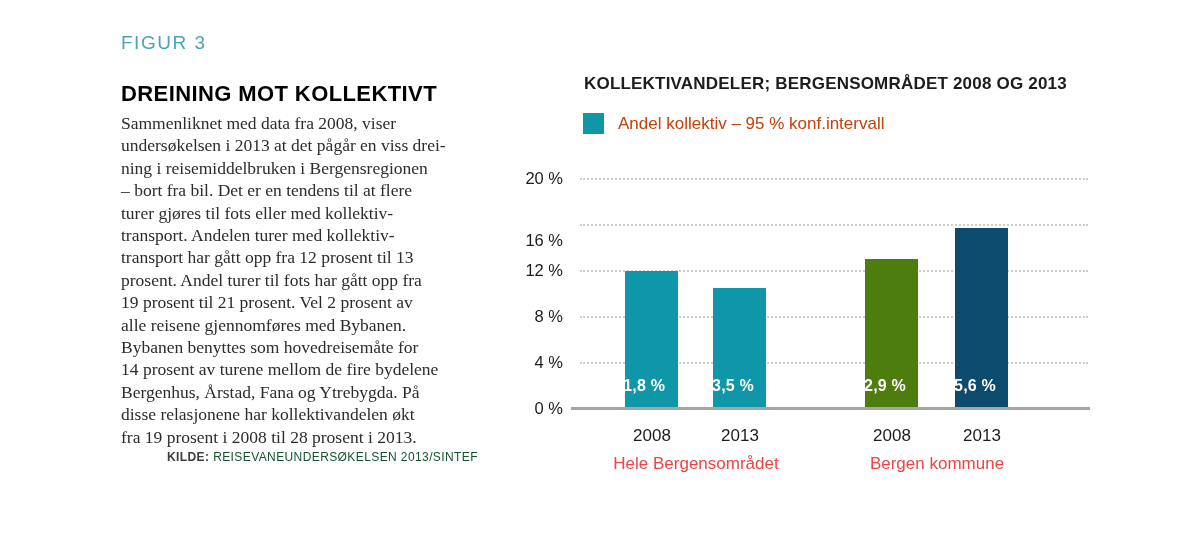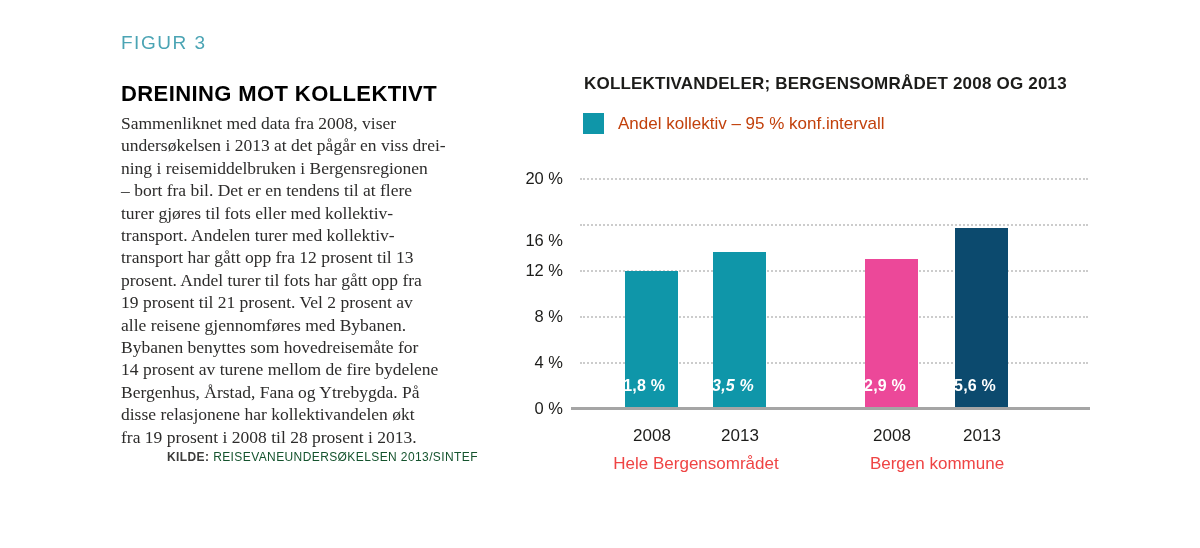--- a/index.html
+++ b/index.html
@@ -141,24 +141,24 @@
     <div class="ytick yt-0">20 %</div>
     <div class="ytick yt-1">16 %</div>
     <div class="ytick yt-2">12 %</div>
     <div class="ytick yt-3">8 %</div>
     <div class="ytick yt-4">4 %</div>
     <div class="ytick yt-5">0 %</div>
 
     <div class="bar b1" style="background: rgb(15, 150, 169); height: 136px;">
       <span class="bar-value">11,8 %</span>
     </div>
-    <div class="bar b2" style="background: rgb(15, 150, 169); height: 155px; font-style: italic;">
+    <div class="bar b2" style="background: rgb(15, 150, 169); height: 119px;">
       <span class="bar-value">13,5 %</span>
     </div>
-    <div class="bar b3" style="background: #ec4899; height: 148px;">
+    <div class="bar b3" style="background: #4d7c0f; height: 148px;">
       <span class="bar-value">12,9 %</span>
     </div>
     <div class="bar b4" style="background: #0c4a6e; height: 179px;">
       <span class="bar-value">15,6 %</span>
     </div>
 
     <div class="xtick xt-1">2008</div>
     <div class="xtick xt-2">2013</div>
     <div class="xtick xt-3">2008</div>
     <div class="xtick xt-4">2013</div>

